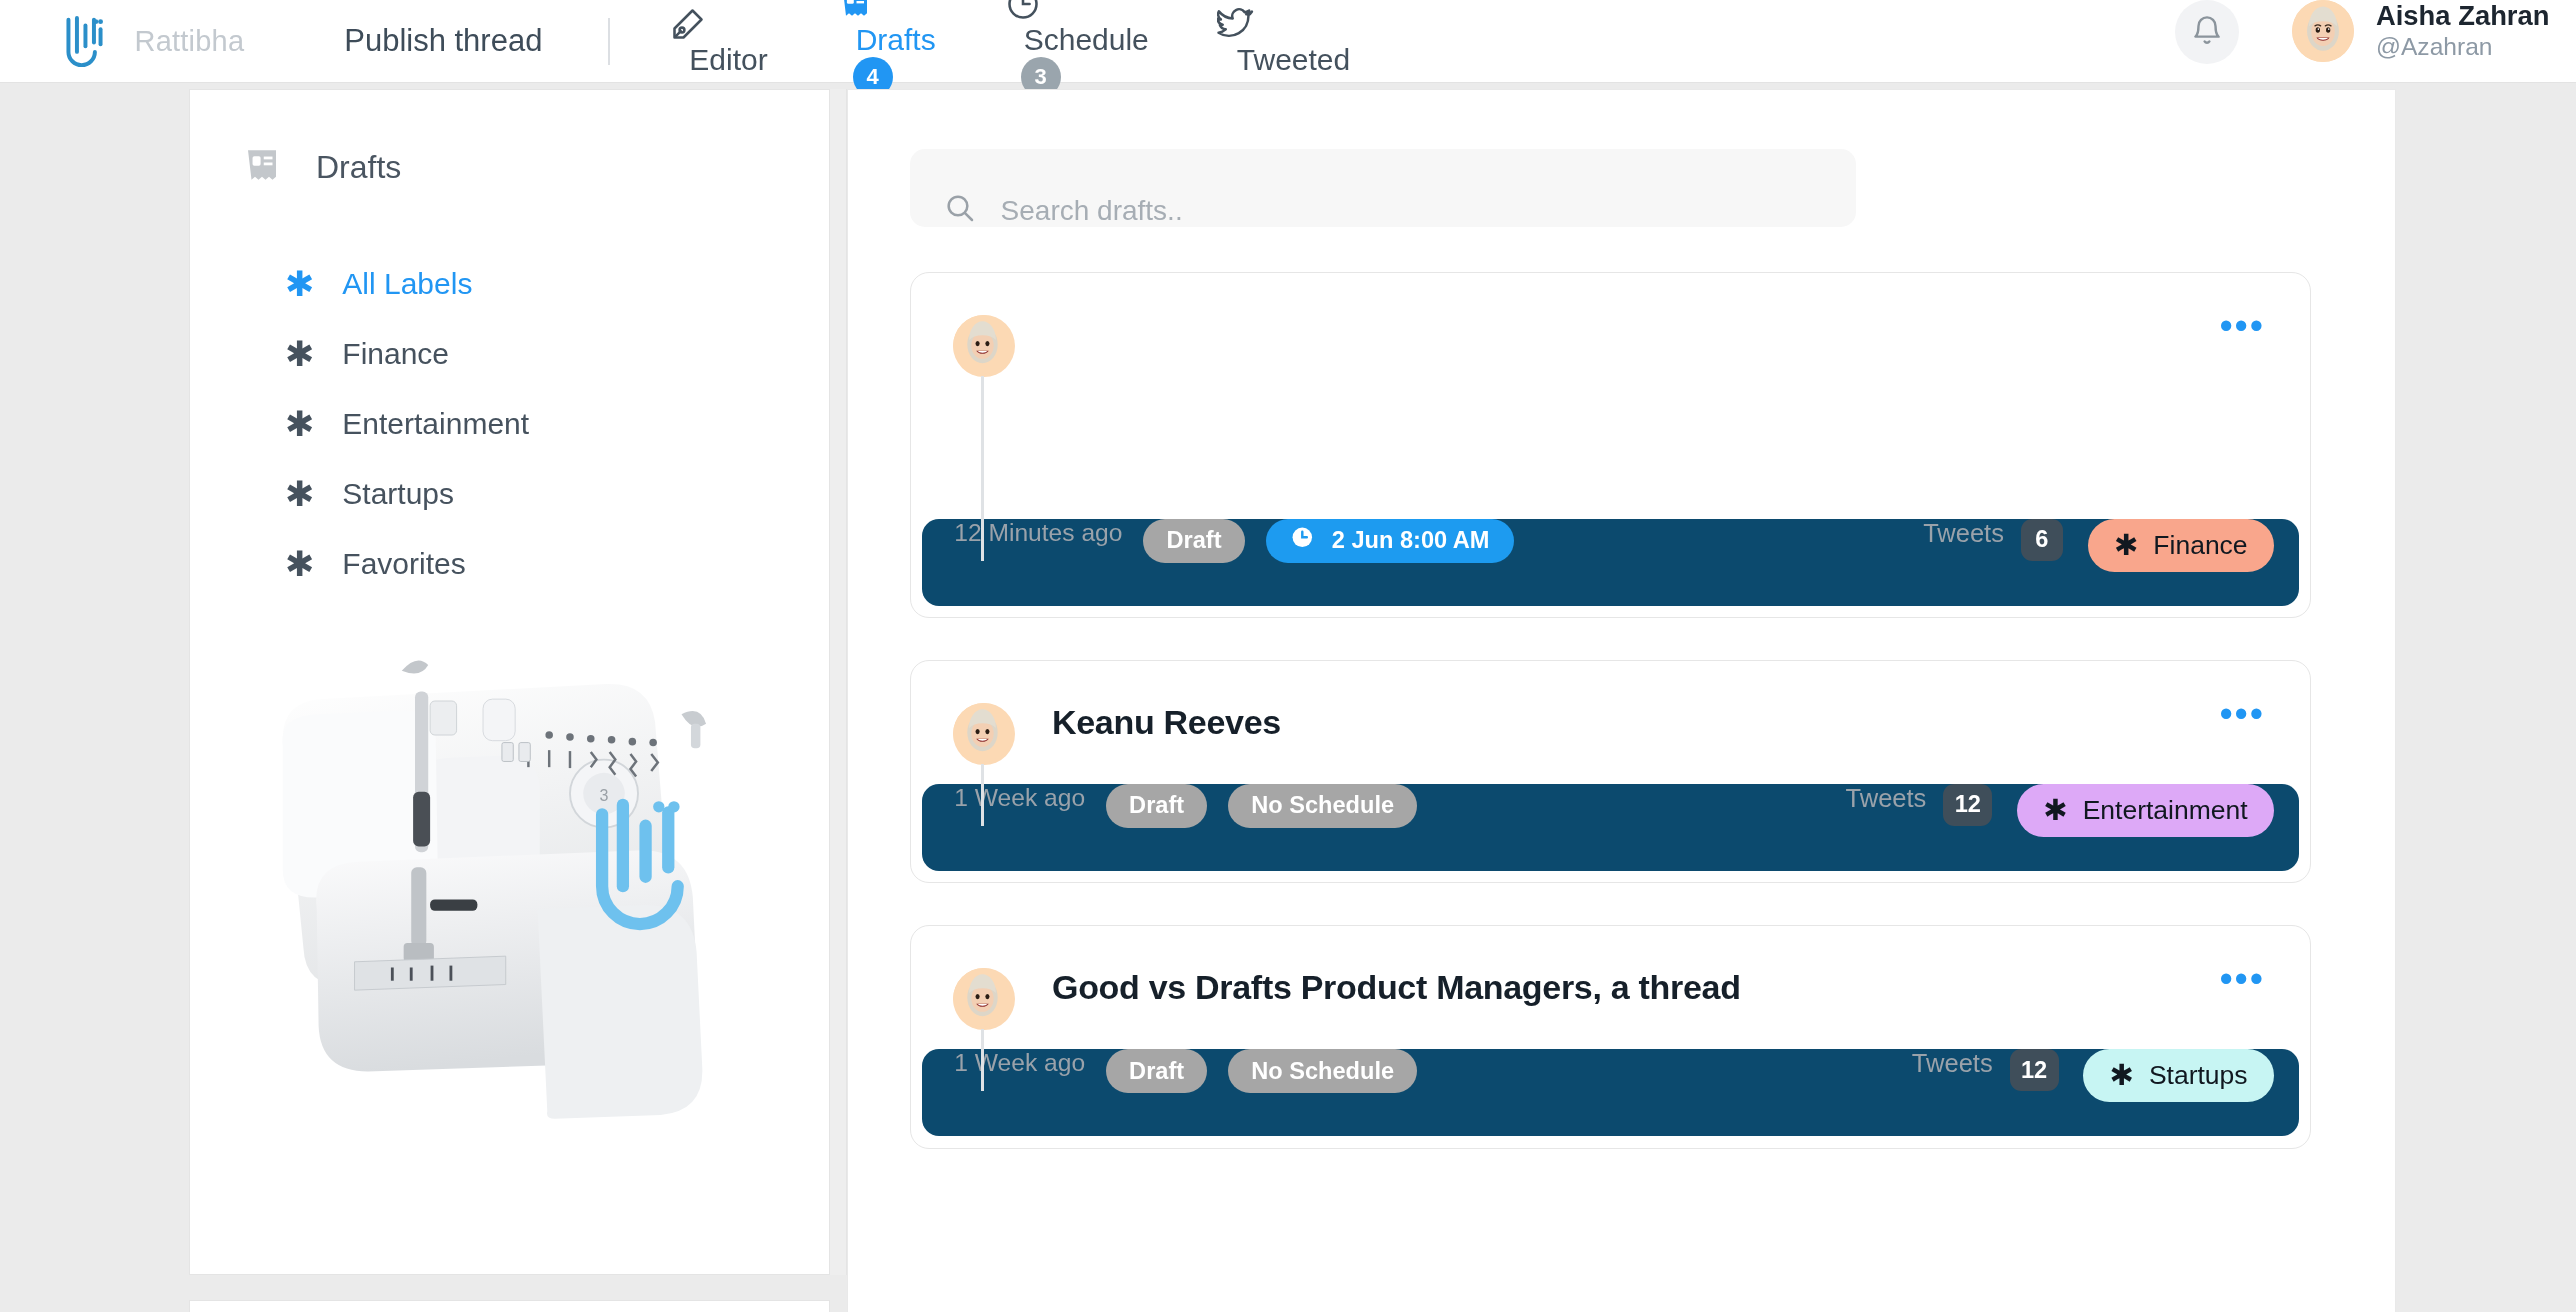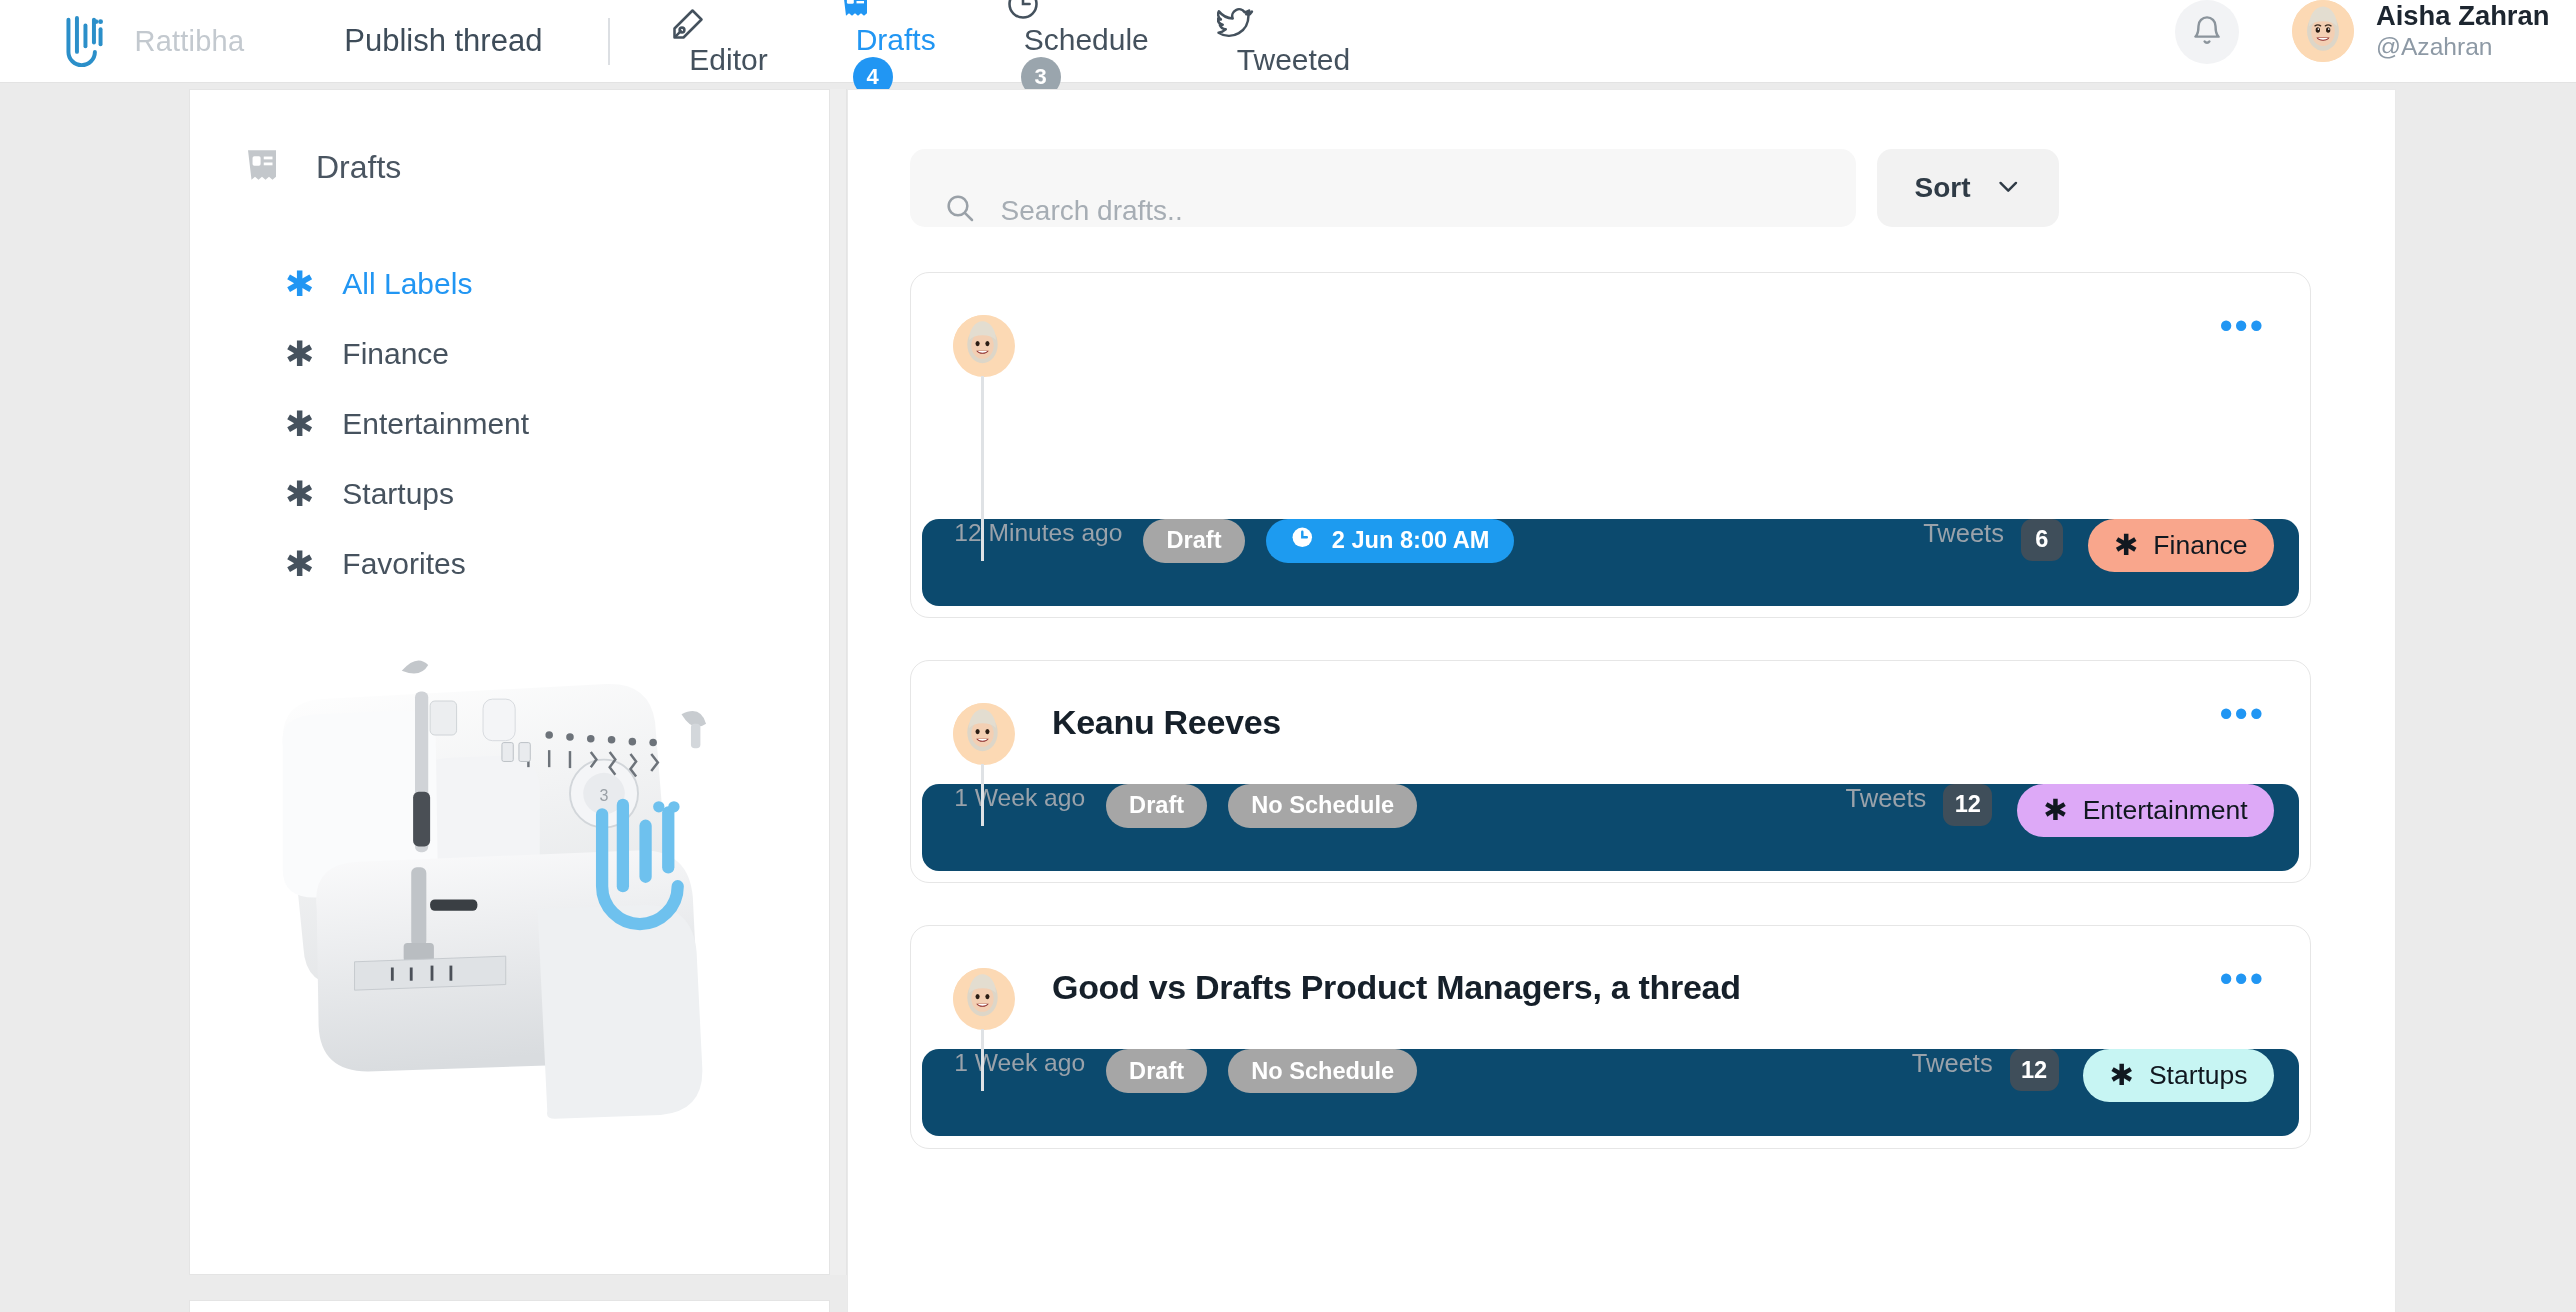--- a/index.html
+++ b/index.html
@@ -397,28 +397,20 @@
       <div class="search-box">
         <span>
           <svg width="32" height="32" viewBox="0 0 24 24" fill="none" stroke="#9aa1a8" stroke-width="1.9" stroke-linecap="round">
             <circle cx="10.5" cy="10.5" r="7"></circle>
               <path d="M15.6 15.6 L21 21"></path>
           </svg>
         </span>
         <input class="search-input" type="text" placeholder="Search drafts.." style="">
       </div>
 
-      <div class="sort-btn">
-        <span class="sort-label">Sort</span>
-        <span class="chev">
-          <svg width="26.5" height="26.5" viewBox="0 0 24 24" fill="none" stroke="#2f3b46" stroke-width="2.2" stroke-linecap="round" stroke-linejoin="round">
-            <path d="M5 9 L12 16 L19 9"></path>
-          </svg>
-        </span>
-      </div>
 
     </div>
 
     <div class="cards">
 
       <div class="card card-1">
         <div class="card-top">
           <div class="card-avatar-col">
             <div class="avatar">
               <svg width="59" height="59" viewBox="0 0 66 66">

